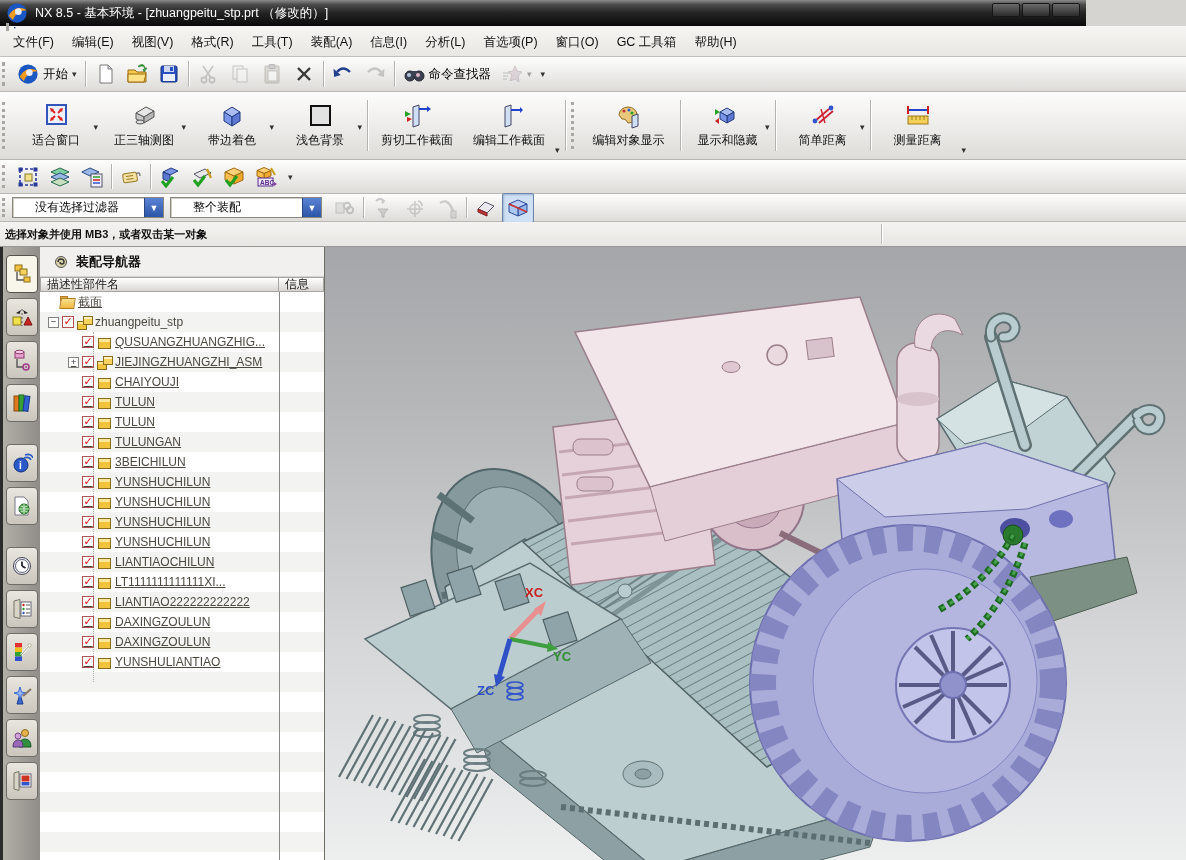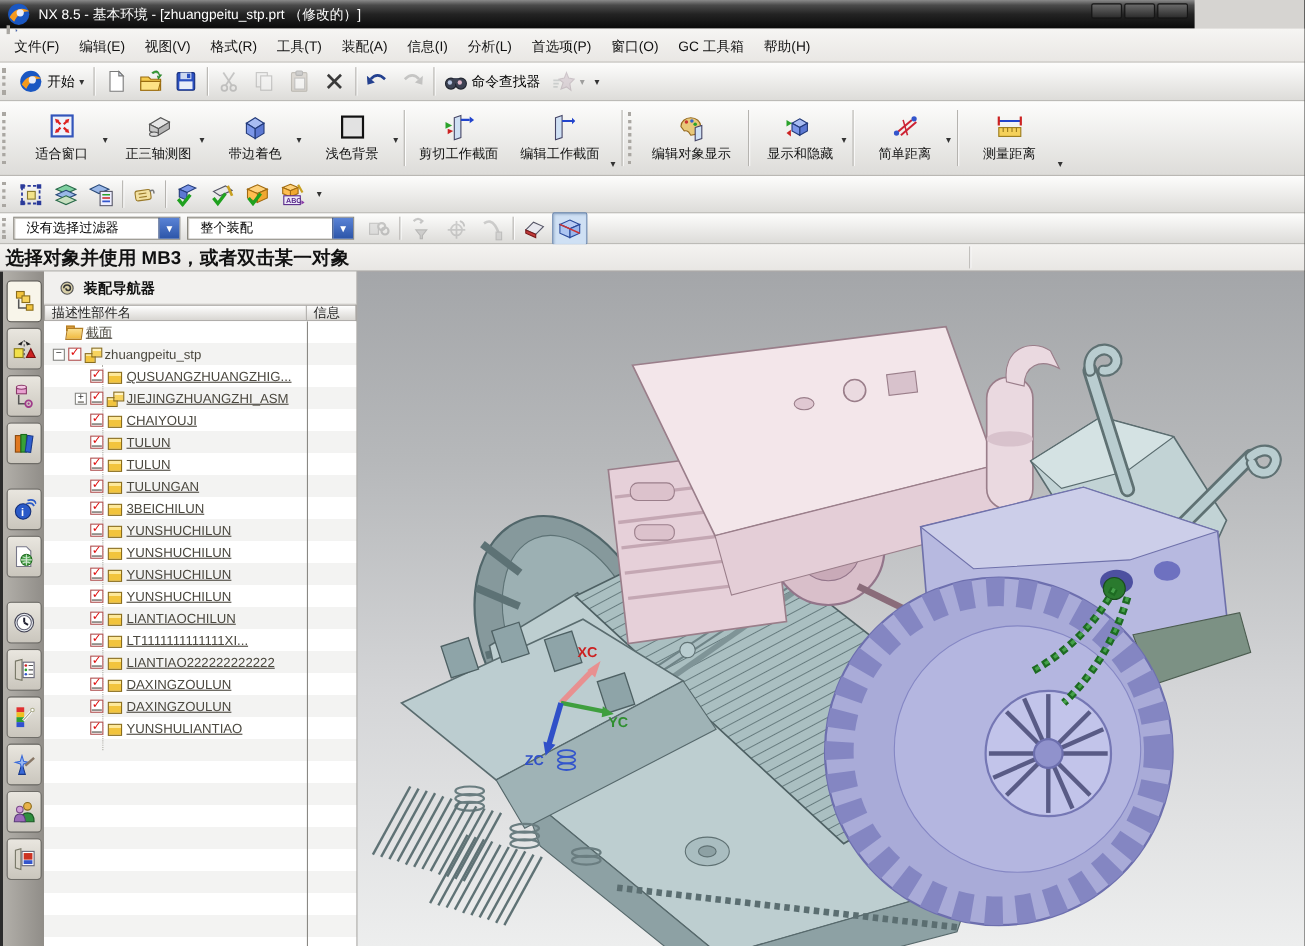--- a/index.html
+++ b/index.html
@@ -37,30 +37,30 @@
   .bigbtn { position:relative; display:flex; flex-direction:column; align-items:center; justify-content:center;
     width:88px; height:62px; font-size:12px; color:#111; gap:3px; border:1px solid transparent; border-radius:2px; }
   .bigbtn .caret { position:absolute; right:1px; top:26px; }
   .grpcaret { align-self:flex-end; font-size:9px; color:#333; margin:38px 2px 4px 0; }
   .ic24 { width:28px; height:26px; display:block; }
 
   .ic { width:22px; height:22px; display:block; }
 
   
   .combo { display:flex; align-items:center; width:152px; height:21px; background:#fff;
-    border:1px solid #8a887f; box-shadow:inset 1px 1px 0 #cfcdc6; font-size:12px; padding-left:11px; margin-right:6px; }
+    border:1px solid #8a887f; box-shadow:inset 1px 1px 0 #cfcdc6; font-size:12px; padding-left:22px; margin-right:6px; }
   .combo .cval { flex:1; }
   .combo .cbtn { width:19px; height:19px; background:linear-gradient(#5a83d6,#2c55a8); color:#fff;
     display:flex; align-items:center; justify-content:center; font-size:9px; border-left:1px solid #28457e; }
   .pressed { border:1px solid #6a86ad; background:#cfe0f4; box-shadow:inset 1px 1px 2px #9db4cf; border-radius:2px; }
 
   
   #promptbar { position:absolute; left:0; top:222px; width:1186px; height:25px;
     background:linear-gradient(#f4f3f1,#e8e6e3); border-bottom:1px solid #9a9896;
-    display:flex; align-items:center; font-size:17px; font-weight:bold; color:#111; padding-left:5px; }
+    display:flex; align-items:center; font-size:11px; font-weight:bold; color:#111; padding-left:5px; }
   #promptbar .psep { position:absolute; left:881px; top:2px; bottom:2px; width:1px; background:#bdbbb7; box-shadow:1px 0 0 #fff; }
 
   
   #resourcebar { position:absolute; left:0; top:247px; width:40px; height:613px;
     background:linear-gradient(90deg,#2b2b2b 0 3px,#b2afa9 3px,#908d88 100%);
     display:flex; flex-direction:column; align-items:center; padding:8px 0 0 3px; gap:5px; }
   .rtab { width:32px; height:38px; background:linear-gradient(#e9e6df,#cac6bd); border:1px solid #6f6d68;
     border-radius:4px; display:flex; align-items:center; justify-content:center; }
   .rtab.active { background:#f8f5ea; border-color:#55534e; }
   .rgap { height:12px; }

